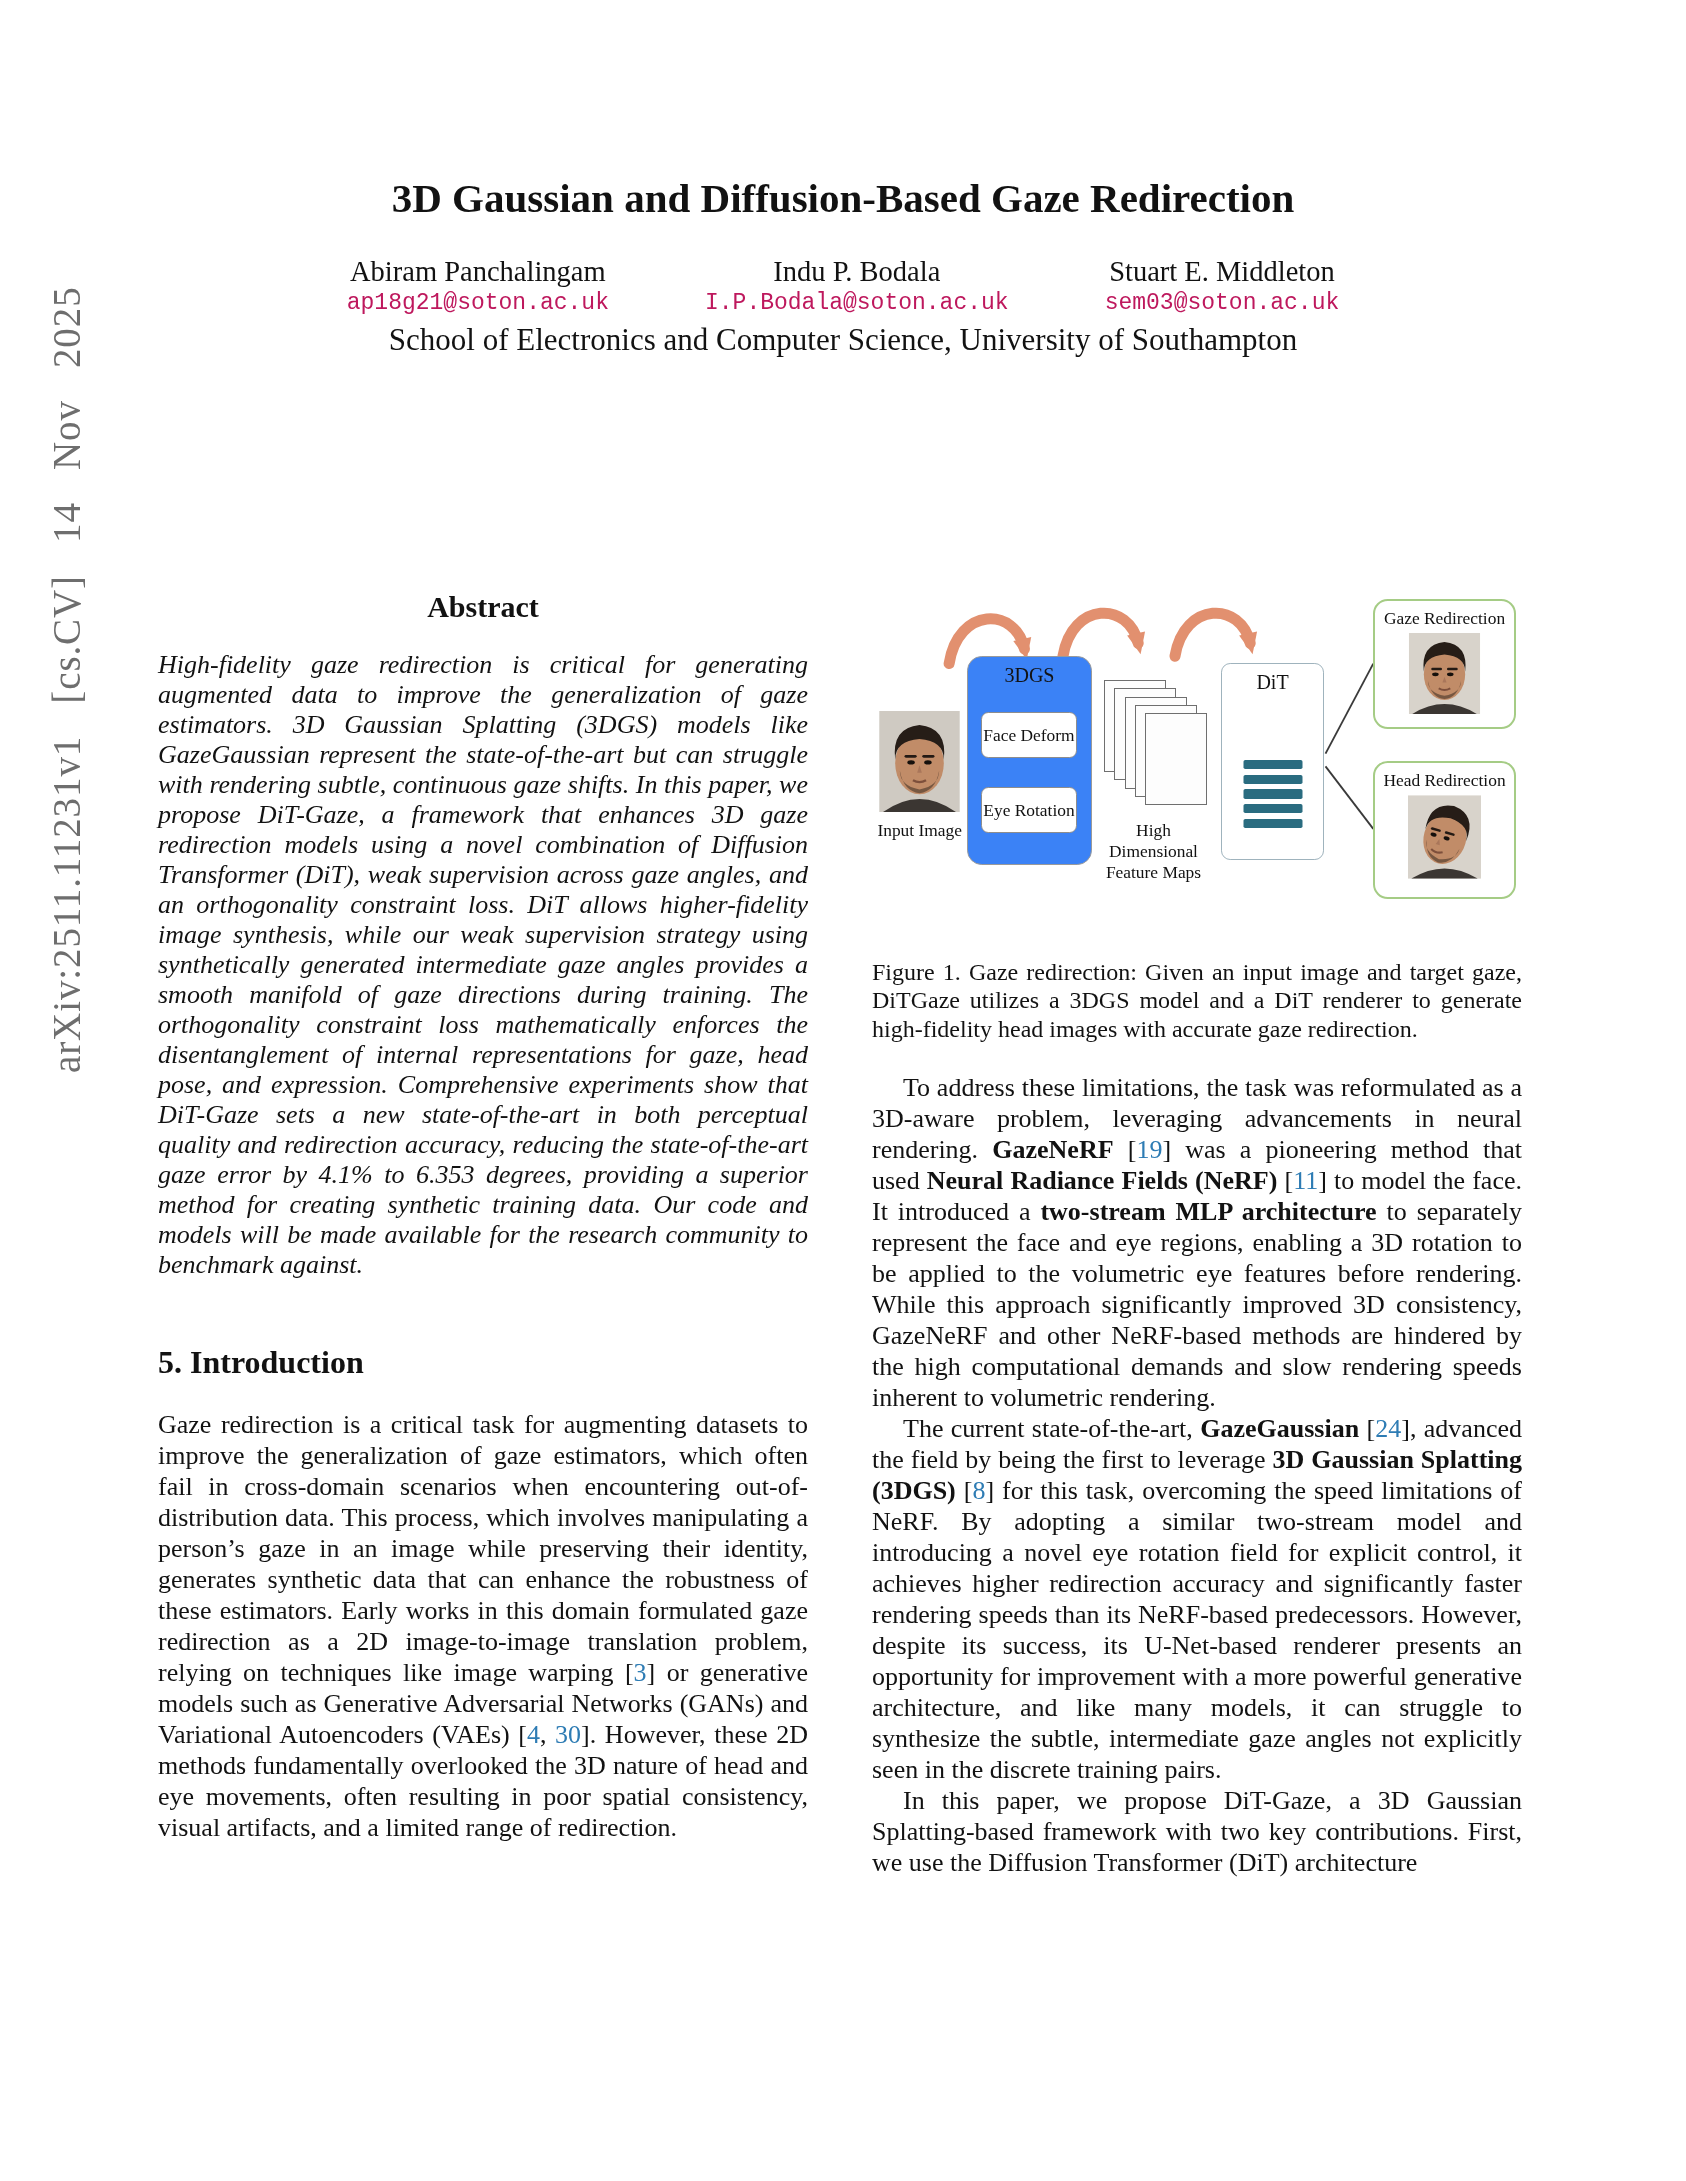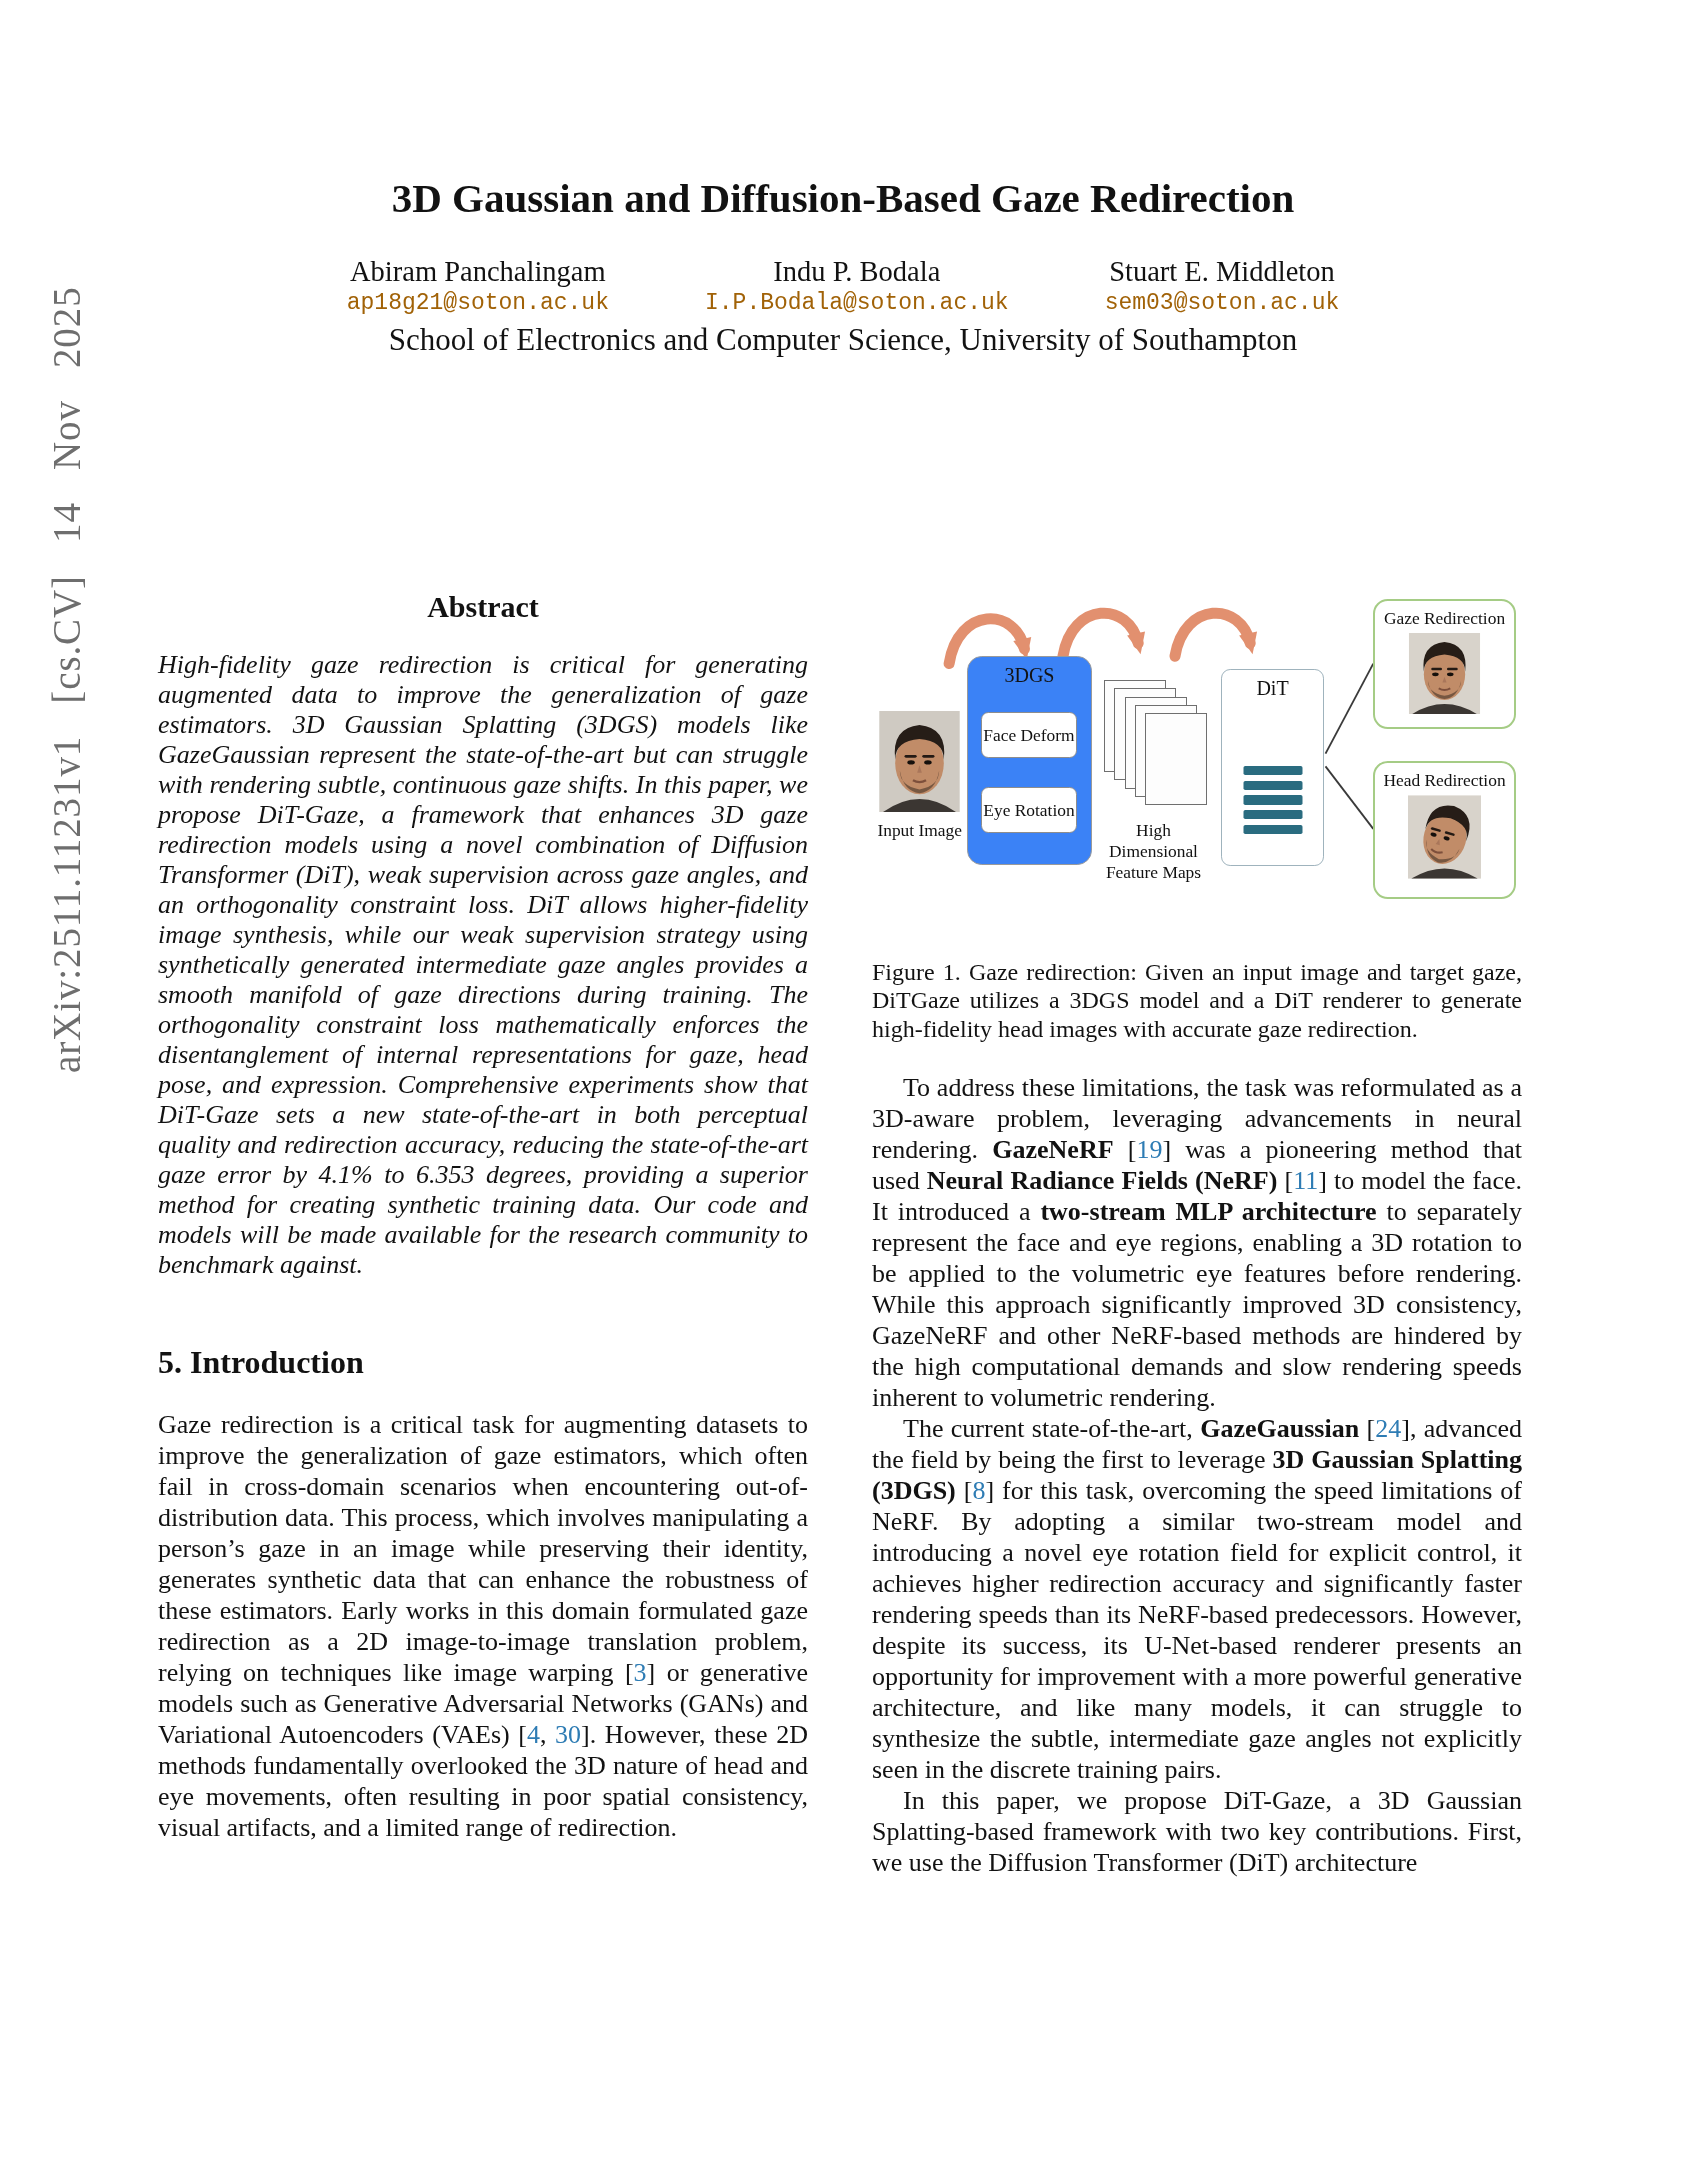--- a/index.html
+++ b/index.html
@@ -14,21 +14,21 @@
     white-space:nowrap;font-size:39px;color:#6e6e6e;
     word-spacing:0.55em;letter-spacing:0.9px;
   }
   
   .title{position:absolute;top:174px;left:0;width:100%;text-align:center;
     font-size:41px;font-weight:bold;margin:0;}
   .authors{position:absolute;top:255px;left:0;width:100%;
     display:flex;justify-content:center;gap:96px;text-align:center;}
   .author .name{font-size:28.5px;line-height:33px;}
   .author .email{font-size:23px;line-height:27.5px;margin-top:1.8px;
-    font-family:"Liberation Mono", monospace;color:#a16207;text-align:center;}
+    font-family:"Liberation Mono", monospace;color:#be185d;text-align:center;}
   .affiliation{position:absolute;top:322px;left:0;width:100%;text-align:center;font-size:31px;}
   
   .col-left{position:absolute;left:158px;top:590px;width:650px;}
   .col-right{position:absolute;left:872px;top:590px;width:650px;}
   .abstract-h{text-align:center;font-size:30px;font-weight:bold;margin:0 0 26px 0;}
   .abstract{font-style:italic;font-size:26px;line-height:30px;text-align:justify;margin:0;}
   .section-h{font-size:32px;font-weight:bold;margin:64px 0 27.5px 0;}
   .body-p{font-size:26px;line-height:31px;text-align:justify;margin:0;}
   .indent{text-indent:31px;}
   .p-gap{margin-top:29px;}
@@ -42,21 +42,21 @@
   .box3dgs{position:absolute;left:95px;top:66px;width:125px;height:209px;background:#3b82f6;
     border:1.8px solid var(--box_border,#9a9a9a);border-radius:14.7px;box-sizing:border-box;}
   .box3dgs .blabel{text-align:center;font-size:20px;margin-top:7.3px;}
   .subbox{position:absolute;left:13px;width:96px;height:46px;background:#fff;
     border:1.8px solid #8d8d8d;border-radius:7.3px;box-sizing:border-box;
     display:flex;align-items:center;justify-content:center;font-size:17.4px;text-align:center;}
   .sb-face{top:55px;}
   .sb-eye{top:130px;}
   .fmap{position:absolute;width:62px;height:92px;background:#fdfdfd;border:1.8px solid #6f6f6f;box-sizing:border-box;}
   .fm-label{position:absolute;left:219px;top:230px;width:125px;text-align:center;font-size:17.4px;line-height:21px;}
-  .ditbox{position:absolute;left:349px;top:79px;width:103px;height:197px;background:#fff;
+  .ditbox{position:absolute;left:349px;top:73px;width:103px;height:197px;background:#fff;
     border:1.8px solid #9fb3bd;border-radius:9.2px;box-sizing:border-box;}
   .ditbox .blabel{text-align:center;font-size:20px;margin-top:7.3px;}
   .bars{position:absolute;top:96px;left:50%;transform:translateX(-50%);
     display:flex;flex-direction:column;gap:5.5px;}
   .bar{width:59px;height:9.2px;background:var(--dit_bar,#2a6c80);border-radius:1.8px;}
   .outbox{position:absolute;left:501px;width:143px;background:#fff;text-align:center;
     border:2.8px solid var(--output_border,#a5cc85);border-radius:14.7px;box-sizing:border-box;
     padding:7.3px 3.7px 7.3px;}
   .ob-top{top:9.2px;height:130px;}
   .ob-bottom{top:171px;height:138px;}

